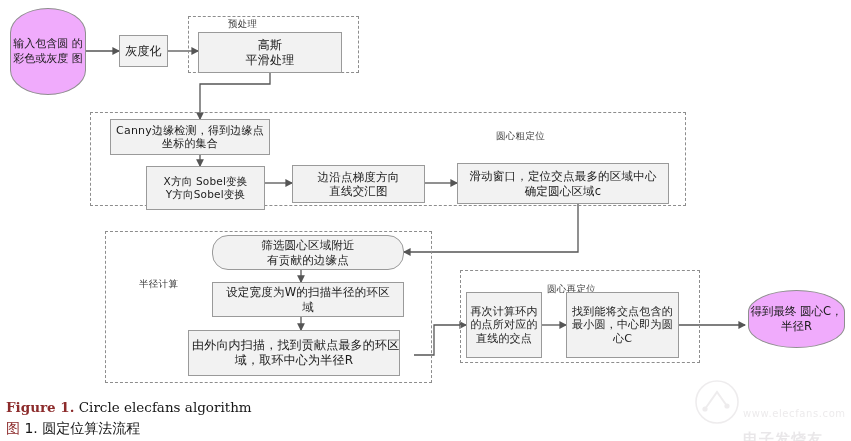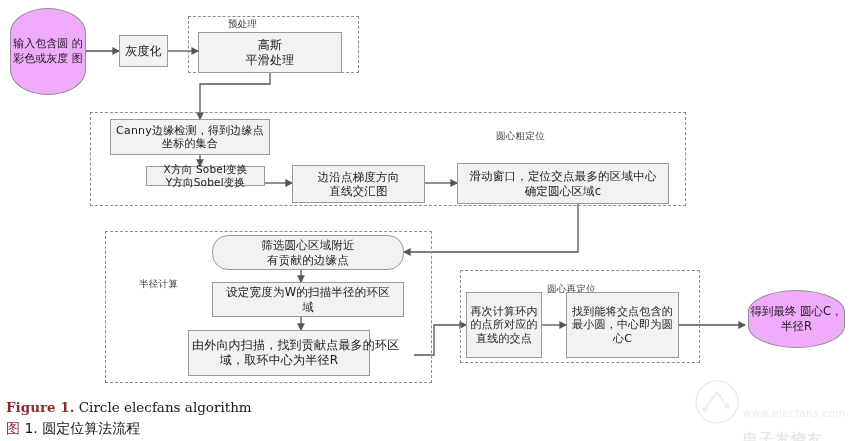--- a/index.html
+++ b/index.html
@@ -211,21 +211,21 @@
   </div>
 </div>
 
 <div class="node" style="left:110px; top:119px; width:160px; height:36px; font-size:11px;">
   <div class="lines">
     <span class="ln">Canny边缘检测，得到边缘点</span>
     <span class="ln">坐标的集合</span>
   </div>
 </div>
 
-<div class="node" style="left:146px; top:166px; width:119px; height:20px; font-size:10.5px;">
+<div class="node" style="left:146px; top:166px; width:119px; height:44px; font-size:10.5px;">
   <div class="lines">
     <span class="ln">X方向 Sobel变换</span>
     <span class="ln">Y方向Sobel变换</span>
   </div>
 </div>
 
 <div class="node" style="left:292px; top:165px; width:133px; height:38px; font-size:11.5px;">
   <div class="lines">
     <span class="ln">边沿点梯度方向</span>
     <span class="ln">直线交汇图</span>
@@ -246,21 +246,21 @@
   </div>
 </div>
 
 <div class="node" style="left:212px; top:282px; width:192px; height:35px; font-size:11.5px;">
   <div class="lines">
     <span class="ln">设定宽度为W的扫描半径的环区</span>
     <span class="ln">域</span>
   </div>
 </div>
 
-<div class="node" style="left:188px; top:330px; width:182px; height:46px; font-size:12px;">
+<div class="node" style="left:188px; top:330px; width:212px; height:46px; font-size:12px;">
   <div class="lines">
     <span class="ln">由外向内扫描，找到贡献点最多的环区</span>
     <span class="ln">域，取环中心为半径R</span>
   </div>
 </div>
 
 <div class="node" style="left:466px; top:292px; width:76px; height:66px; font-size:11px;">
   <div class="lines">
     <span class="ln">再次计算环内</span>
     <span class="ln">的点所对应的</span>

